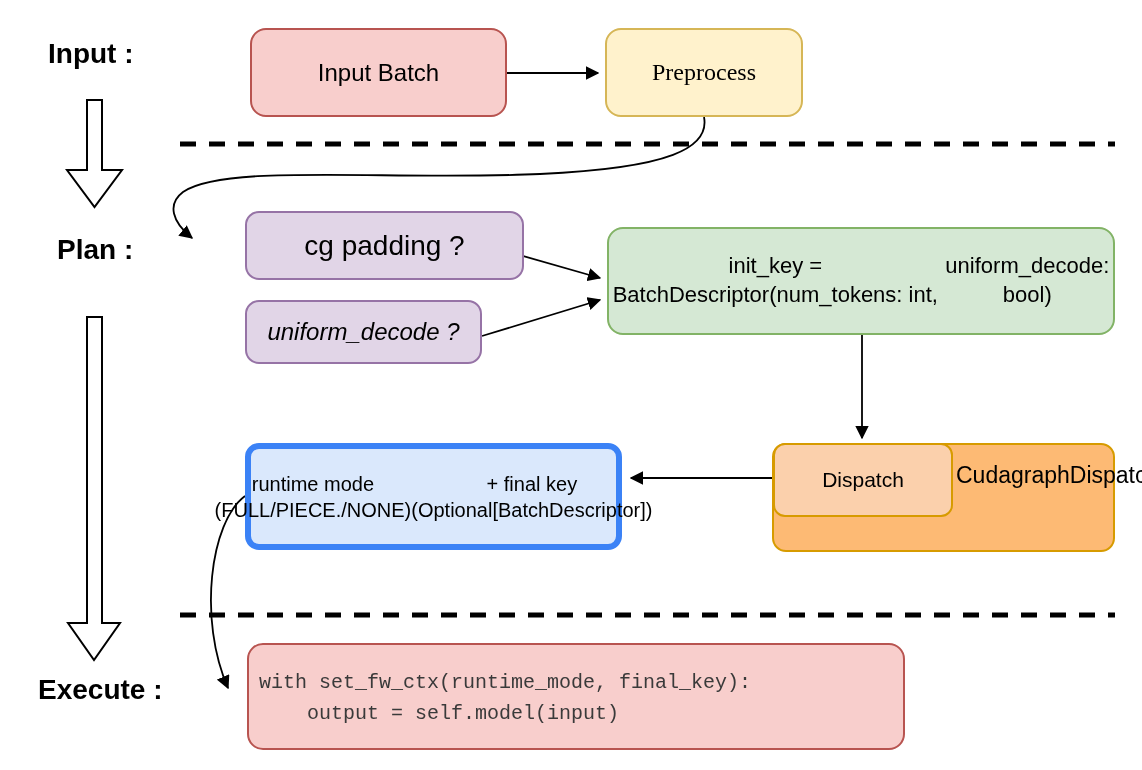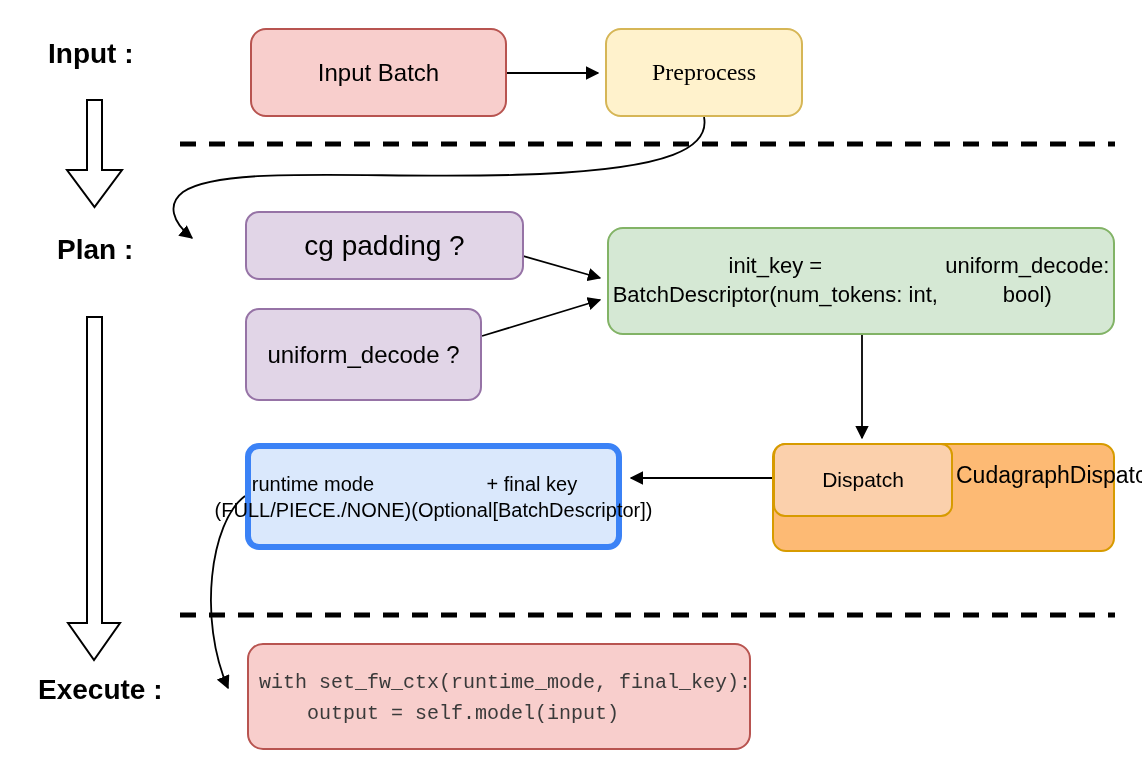--- a/index.html
+++ b/index.html
@@ -71,38 +71,38 @@
   </svg>
 
   <div class="stage-label" style="left:28px;top:38px;">Input :</div>
   <div class="stage-label" style="left:37px;top:234px;">Plan :</div>
   <div class="stage-label" style="left:18px;top:674px;">Execute :</div>
 
   <div class="node node-red" style="left:230px;top:28px;width:257px;height:89px;font-size:24px;">Input Batch</div>
   <div class="node node-yellow" style="left:585px;top:28px;width:198px;height:89px;font-size:24px;">Preprocess</div>
 
   <div class="node node-purple" style="left:225px;top:211px;width:279px;height:69px;font-size:28px;border-radius:14px;">cg padding ?</div>
-  <div class="node node-purple" style="left:225px;top:308px;width:237px;height:93px;font-size:24px;border-radius:14px;">uniform_decode ?</div>
+  <div class="node node-purple" style="left:225px;top:300px;width:237px;height:64px;font-size:24px;border-radius:14px;font-style:italic;">uniform_decode ?</div>
 
   <div class="node node-green twoline" style="left:587px;top:227px;width:508px;height:108px;font-size:22px;">
     <div>init_key = BatchDescriptor(num_tokens: int,</div>
     <div>uniform_decode: bool)</div>
   </div>
 
   <div class="node node-orange" style="left:752px;top:443px;width:343px;height:109px;border-radius:14px;">
     <div class="twoline" style="position:absolute;left:182px;top:16px;width:155px;font-size:23px;text-align:center;">
       <div>Cudagraph</div>
       <div>Dispatcher</div>
     </div>
   </div>
   <div class="node node-peach" style="left:753px;top:443px;width:180px;height:74px;font-size:21px;border-radius:12px;">Dispatch</div>
 
   <div class="node node-blue twoline" style="left:225px;top:443px;width:377px;height:107px;font-size:20px;border-radius:14px;">
     <div>runtime mode (FULL/PIECE./NONE)</div>
     <div>+ final key (Optional[BatchDescriptor])</div>
   </div>
 
-  <div class="code-box" style="left:227px;top:643px;width:504px;height:107px;">
+  <div class="code-box" style="left:227px;top:643px;width:658px;height:107px;">
     <div class="code-line">with set_fw_ctx(runtime_mode, final_key):</div>
     <div class="code-line">    output = self.model(input)</div>
   </div>
 
 </div>
 
 </body></html>

